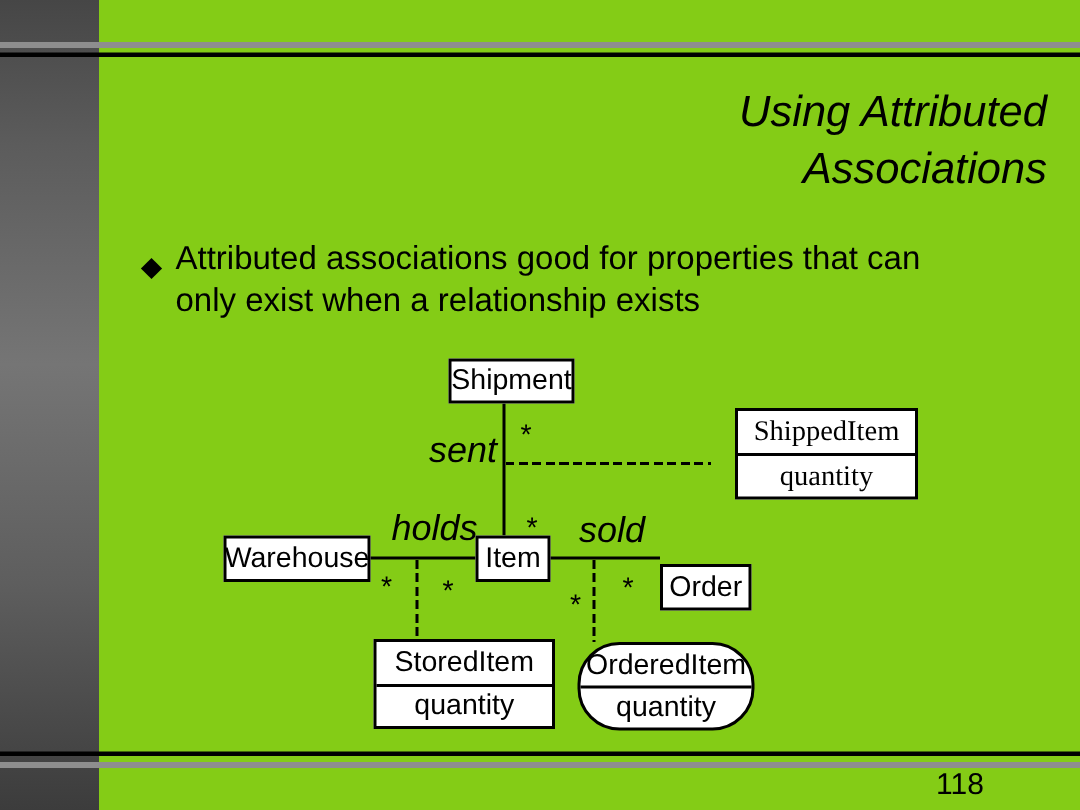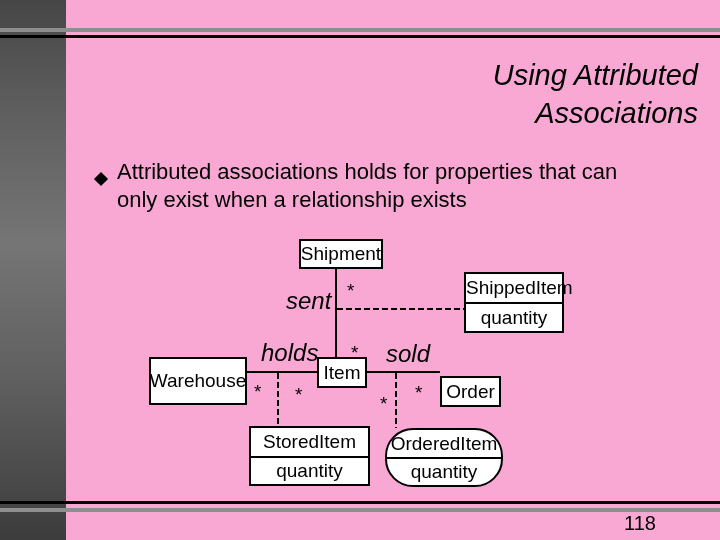--- a/index.html
+++ b/index.html
@@ -1,17 +1,17 @@
 <!DOCTYPE html>
 <html><head>
 <meta charset="utf-8">
 <style>
   html,body{margin:0;padding:0;background:#fff;}
   .slide{
-    position:relative;width:720px;height:540px;background:#f9a8d4;
+    position:relative;width:720px;height:540px;background:#84cc16;
     font-family:"Liberation Sans",sans-serif;color:#000;overflow:hidden;
   }
   
   .accent-bar{
     position:absolute;left:0;top:0;width:66px;height:540px;
     background:linear-gradient(180deg,#464646 0%,#5c5c5c 18%,#757575 45%,#5e5e5e 72%,#3c3c3c 100%);
   }
   
   .rule{position:absolute;left:0;width:720px;}
   .rule-top-gray{top:28px;height:4px;background:#8e8e8e;}
@@ -33,24 +33,24 @@
     font-size:22px;line-height:28px;
   }
   
   .uml-box{
     position:absolute;box-sizing:border-box;border:2px solid #000;background:#fff;
     text-align:center;font-size:19px;
   }
   .uml-box.single{display:flex;align-items:center;justify-content:center;}
   .uml-attr-row{border-top:2px solid #000;}
   .box-shipment{left:299px;top:239px;width:84px;height:30px;}
-  .box-warehouse{left:149px;top:357px;width:98px;height:48px;}
+  .box-warehouse{left:149px;top:357px;width:98px;height:31px;}
   .box-item{left:317px;top:357px;width:50px;height:31px;}
   .box-order{left:440px;top:357px;width:61px;height:31px;margin-top:19px;}
-  .box-shippeditem{left:464px;top:272px;width:100px;height:61px;}
+  .box-shippeditem{left:490px;top:272px;width:122px;height:61px;font-family:Liberation Serif, serif;}
   .box-shippeditem .uml-name-row{line-height:28px;height:28px;}
   .box-shippeditem .uml-attr-row{line-height:27px;}
   .box-storeditem{left:225px;top:426px;width:121px;height:60px;margin-left:24px;}
   .box-storeditem .uml-name-row{line-height:28px;height:28px;}
   .box-storeditem .uml-attr-row{line-height:26px;}
   .box-ordereditem{left:385px;top:428px;width:118px;height:59px;border-radius:28px;}
   .box-ordereditem .uml-name-row{line-height:27px;height:27px;}
   .box-ordereditem .uml-attr-row{line-height:26px;}
   
   .solid-v{position:absolute;width:2px;background:#000;}
@@ -92,21 +92,21 @@
   <div class="rule rule-bottom-black"></div>
   <div class="rule rule-bottom-gray"></div>
 
   <div class="title">
     <div>Using Attributed</div>
     <div>Associations</div>
   </div>
 
   <div class="bullet-diamond"></div>
   <div class="bullet-text">
-    <div>Attributed associations holds for properties that can</div>
+    <div>Attributed associations good for properties that can</div>
     <div>only exist when a relationship exists</div>
   </div>
 
   <div class="solid-v line-sent"></div>
   <div class="dash-h line-sent-attr"></div>
   <div class="solid-h line-holds"></div>
   <div class="dash-v line-holds-attr"></div>
   <div class="solid-h line-sold"></div>
   <div class="dash-v line-sold-attr"></div>
 

